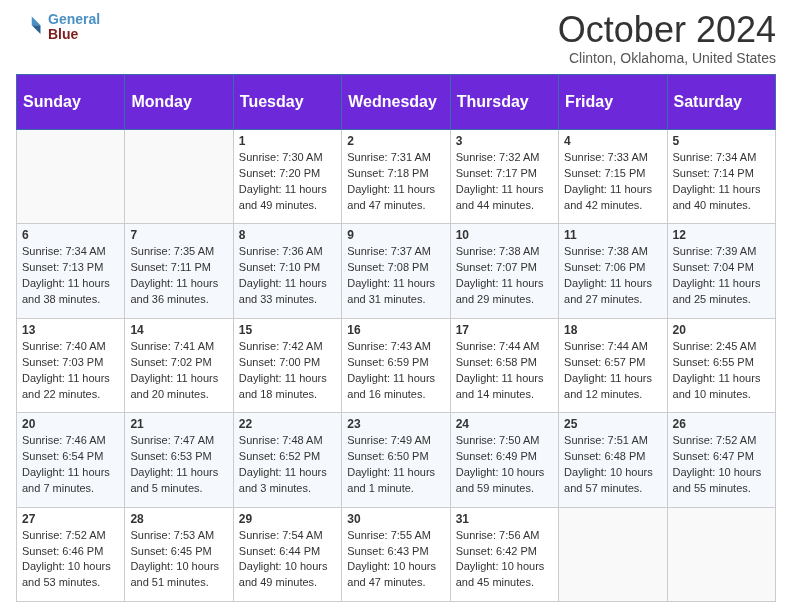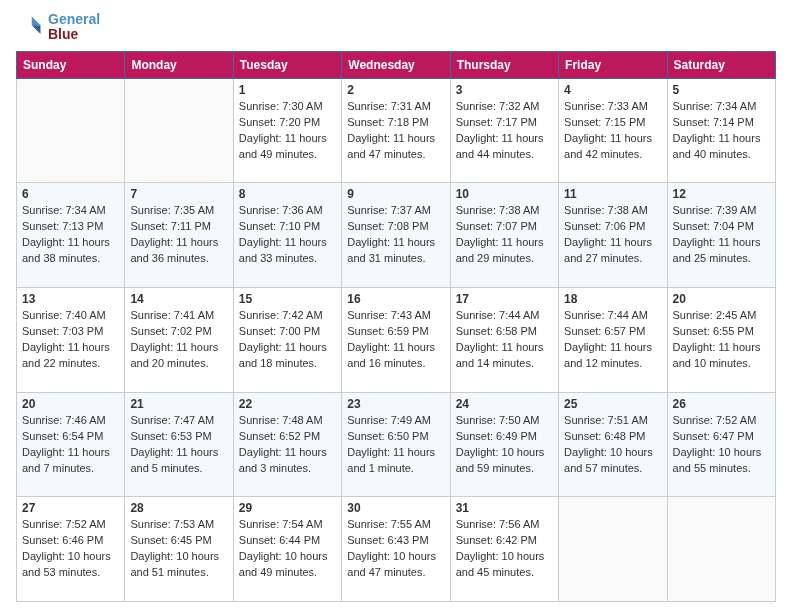--- a/index.html
+++ b/index.html
@@ -56,26 +56,26 @@
       margin-top: 2px;
     }
     .calendar {
       flex: 1;
       border: 1px solid #ccc;
       border-collapse: collapse;
       width: 100%;
       table-layout: fixed;
     }
     .calendar th {
-      background-color: #be185d;
+      background-color: #6d28d9;
       color: #fff;
-      font-size: 12px;
+      font-size: 16px;
       font-weight: bold;
       text-align: left;
-      padding: 6px 6px;
+      padding: 18px 6px;
       border: 1px solid #3a6aaa;
     }
     .calendar td {
       vertical-align: top;
       border: 1px solid #ccc;
       padding: 4px 5px;
       font-size: 9.5px;
       color: #333;
       height: 88px;
     }
@@ -110,20 +110,22 @@
       <svg class="logo-icon" viewBox="0 0 32 32">
         <polygon points="18,4 28,14 18,14" fill="#4a90c4"></polygon>
         <polygon points="18,14 28,14 28,24" fill="#2a6090"></polygon>
       </svg>
       <div class="logo-text">
         <div><span>General</span></div>
         <div><span style="color:#7f1d1d;">Blue</span></div>
       </div>
     </div>
     <div class="title-block">
+      <div class="month-title">October 2024</div>
+      <div class="location">Clinton, Oklahoma, United States</div>
     </div>
   </div>
 
   <table class="calendar">
     <thead>
       <tr>
       <th>Sunday</th>
           <th>Monday</th>
           <th>Tuesday</th>
           <th>Wednesday</th>

